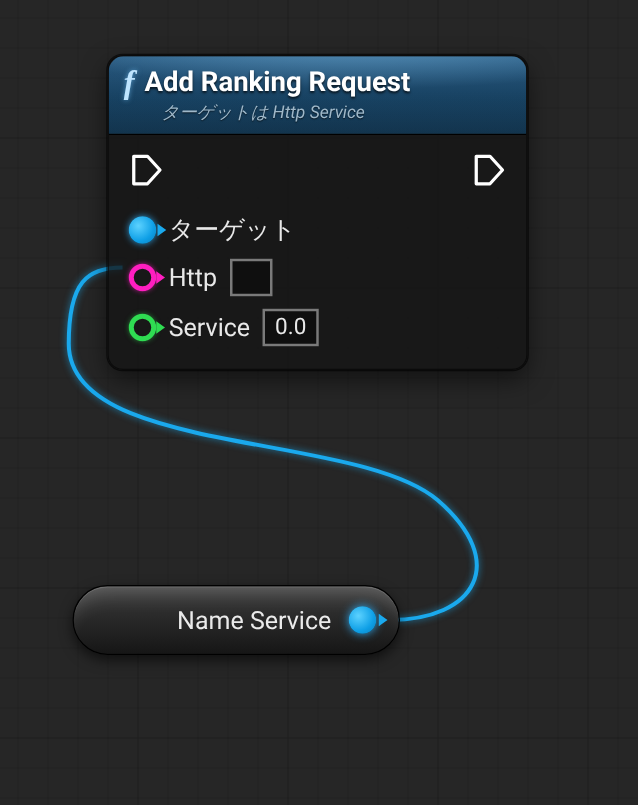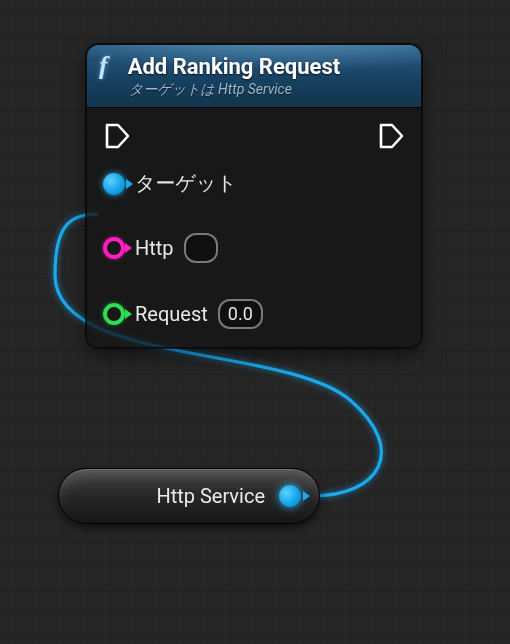--- a/index.html
+++ b/index.html
@@ -56,21 +56,20 @@
     line-height: 1;
     color: #bfe5ff;
     text-shadow: 0 0 4px rgba(120,200,255,0.6);
   }
   .node-title {
     font-size: 22px;
     font-weight: 700;
     color: #fff;
     text-shadow: 0 1px 2px rgba(0,0,0,0.7);
     white-space: nowrap;
-    margin-left: 12px;
   }
   .node-subtitle {
     font-size: 14px;
     font-style: italic;
     color: #9fb8c9;
     padding-left: 30px;
     text-shadow: 0 1px 1px rgba(0,0,0,0.6);
   }
 
   .node-body {
@@ -80,21 +79,21 @@
     gap: 20px;
   }
   .row {
     display: flex;
     align-items: center;
     justify-content: space-between;
   }
   .left-pins {
     display: flex;
     flex-direction: column;
-    gap: 36px;
+    gap: 10px;
   }
   .pin-row {
     display: flex;
     align-items: center;
     gap: 10px;
     font-size: 20px;
     color: #e8e8e8;
   }
 
   
@@ -136,21 +135,21 @@
     border-bottom:5px solid transparent;
   }
   .pin-ring.magenta { color:#ff1ec0; border-color:#ff1ec0; box-shadow:0 0 4px rgba(255,30,192,0.6);}
   .pin-ring.green   { color:#2fdc52; border-color:#2fdc52; box-shadow:0 0 4px rgba(47,220,82,0.5);}
 
   .mini-input {
     height: 30px;
     min-width: 34px;
     padding: 0 8px;
     border: 2px solid #7a7a7a;
-    border-radius: 12px;
+    border-radius: 0;
     background: rgba(0,0,0,0.35);
     color: #e8e8e8;
     font-size: 18px;
     line-height: 26px;
     text-align: center;
   }
 
   
   .exec-out { margin-left:auto; }
 
@@ -247,24 +246,24 @@
       </div>
 
       <div class="pin-row">
         <span class="pin-ring magenta"></span>
         <span>Http</span>
         <span class="mini-input" style="width:34px"></span>
       </div>
 
       <div class="pin-row">
         <span class="pin-ring green"></span>
-        <span>Request</span>
+        <span>Service</span>
         <span class="mini-input">0.0</span>
       </div>
 
     </div>
   </div>
 </div>
 
 <div class="pill">
-  <span>Http Service</span>
+  <span>Name Service</span>
   <span class="pin-out"></span>
 </div>
 
 </body></html>

